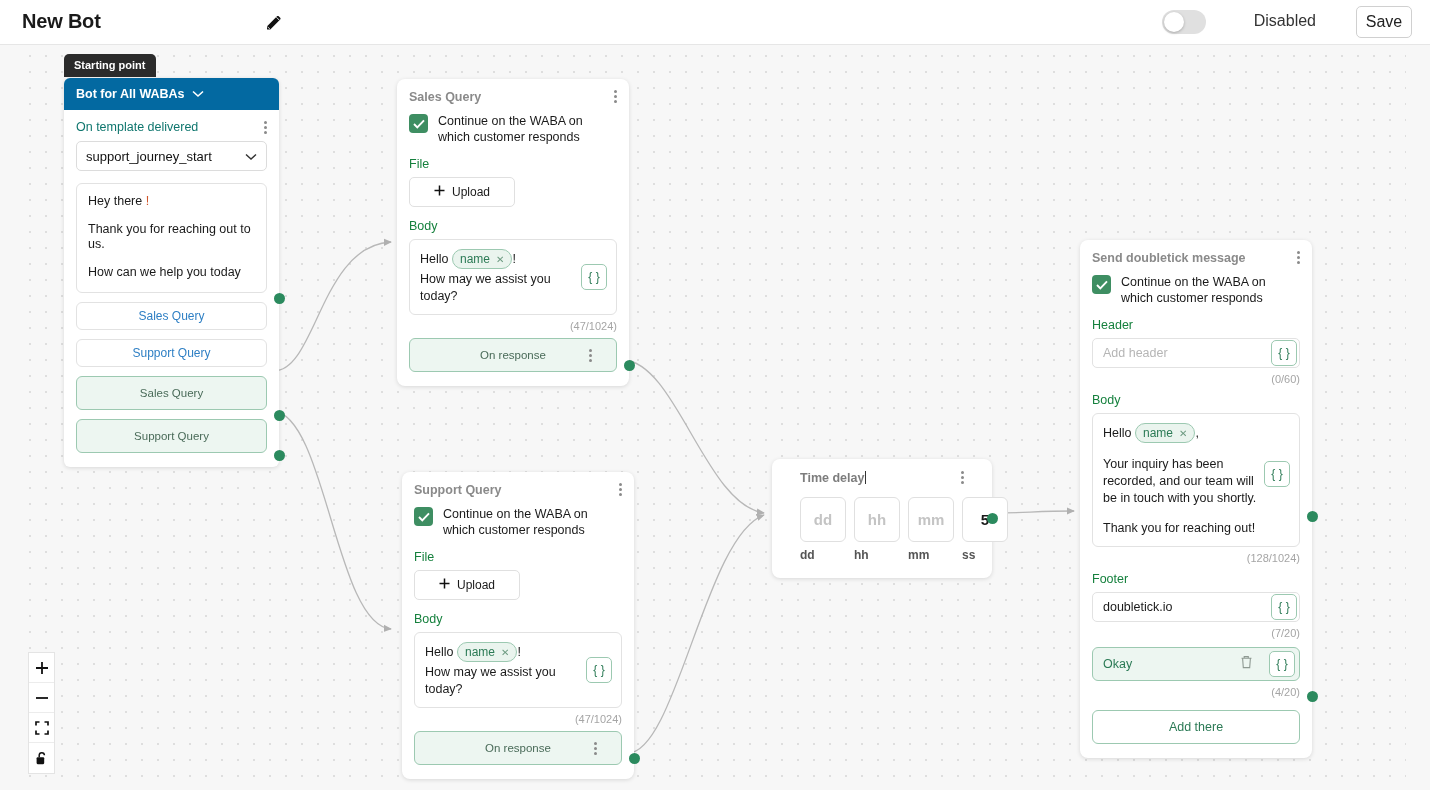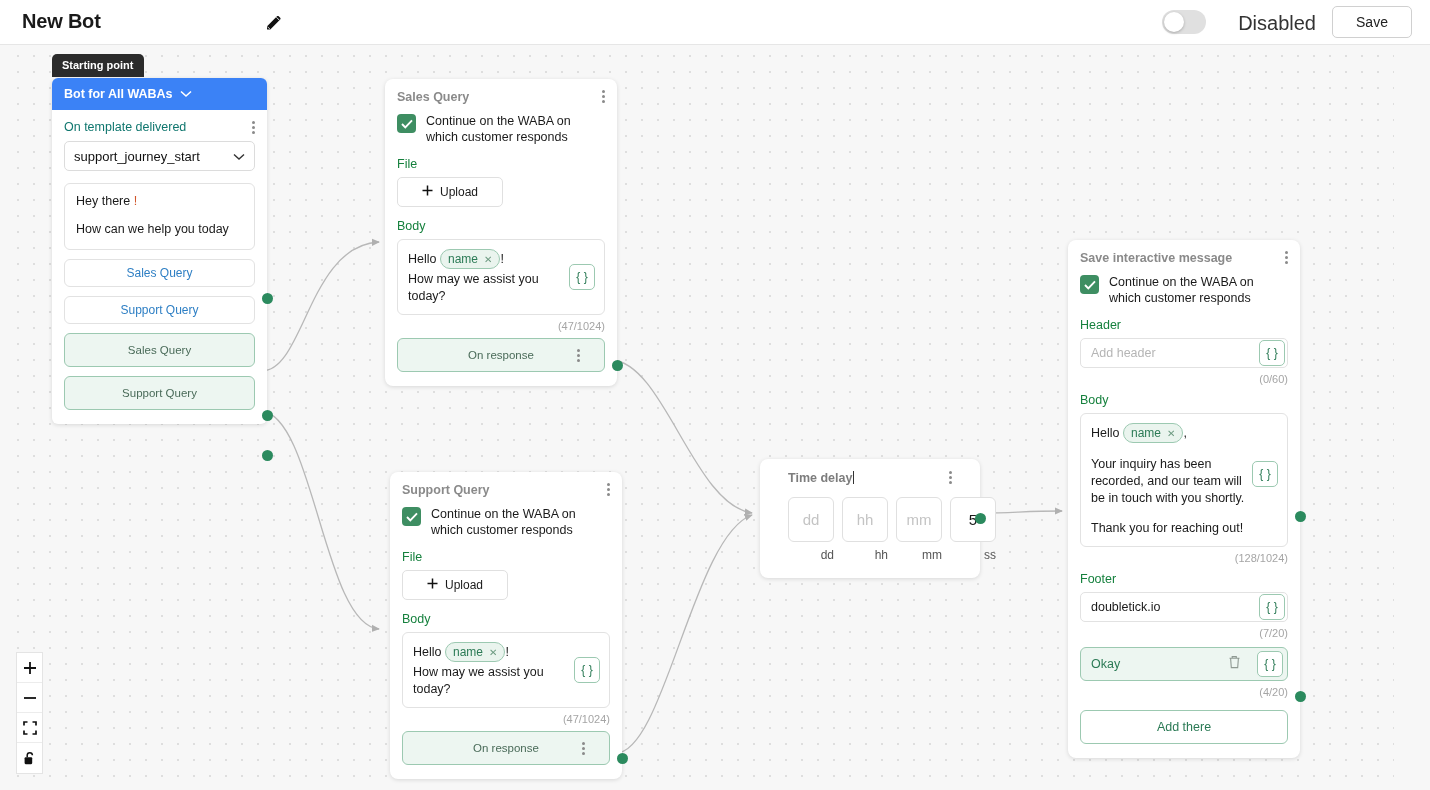--- a/index.html
+++ b/index.html
@@ -31,33 +31,33 @@
     width: 44px; height: 24px; border-radius: 12px;
     background: #e0e0e0; cursor: pointer;
   }
   .toggle-knob {
     position: absolute; left: 2px; top: 2px;
     width: 20px; height: 20px; border-radius: 50%;
     background: #ffffff; box-shadow: 0 1px 3px rgba(0,0,0,.25);
   }
   .status-label {
     position: absolute; right: 114px; top: 12px;
-    font-size: 20px; color: #333;
+    font-size: 16px; color: #333;
   }
   .save-btn {
     position: absolute; right: 18px; top: 6px;
-    width: 80px; height: 32px; border-radius: 5px;
+    width: 56px; height: 32px; border-radius: 5px;
     border: 1px solid #d0d0d0; background: #fff;
-    font-size: 14px; color: #222; cursor: pointer;
+    font-size: 16px; color: #222; cursor: pointer;
     font-family: "Liberation Sans", sans-serif;
   }
 
   
   .canvas {
-    position: absolute; top: 45px; left: 4px; width: 1390px; height: 745px;
+    position: absolute; top: 45px; left: 16px; width: 1390px; height: 745px;
     background-color: #f7f7f7;
     background-image: radial-gradient(#dedede 1px, transparent 1px);
     background-size: 16px 16px;
     background-position: 6px 3px;
   }
   .edges { position: absolute; top: 0; left: 0; width: 1430px; height: 745px; pointer-events: none; }
 
   
   .node {
     position: absolute; background: #fff; border-radius: 8px;
@@ -76,21 +76,21 @@
   .port { position: absolute; width: 11px; height: 11px; border-radius: 50%; background: #2b8a5e; z-index: 30; }
 
   
   #start-node { left: 48px; top: 33px; width: 215px; border-radius: 6px; }
   .start-tab {
     position: absolute; left: 0px; top: -24px;
     background: #2b2b2b; color: #fff; font-size: 11px; font-weight: bold;
     padding: 5px 10px 6px; border-radius: 5px 5px 0 0;
   }
   .start-header {
-    background: #3b82f6; color: #fff; font-size: 12.5px; font-weight: bold;
+    background: #0369a1; color: #fff; font-size: 12.5px; font-weight: bold;
     padding: 9px 12px; border-radius: 6px 6px 0 0;
     display: flex; align-items: center; gap: 7px;
   }
   .start-body { padding: 10px 12px 14px; }
   .row-label {
     display: flex; justify-content: space-between; align-items: center;
     font-size: 12.5px; color: #0f766e; margin-bottom: 7px;
   }
   .select-box {
     width: 100%; height: 30px; border: 1px solid #dcdcdc; border-radius: 5px;
@@ -146,21 +146,21 @@
   .curly {
     position: absolute; width: 26px; height: 26px; border: 1px solid #9cc9b1;
     border-radius: 5px; background: #fff; color: #2b7a55; font-size: 12px;
     display: flex; align-items: center; justify-content: center; cursor: pointer;
   }
   .counter { font-size: 11px; color: #a5a5a5; text-align: right; margin-top: 5px; }
 
   
   #time-node { left: 756px; top: 414px; width: 220px; padding: 12px 28px 16px; }
   .time-inputs { display: flex; gap: 8px; margin-top: 12px; }
-  .time-cell { width: 46px; text-align: right; }
+  .time-cell { width: 46px; text-align: left; font-weight: bold; }
   .time-box {
     width: 46px; height: 45px; border: 1px solid #e0e0e0; border-radius: 6px;
     background: #fff; display: flex; align-items: center; justify-content: center;
     font-size: 15px; color: #c4c4c4; cursor: text;
   }
   .time-box.filled { color: #1a1a1a; }
   .time-cap { font-size: 12px; color: #555; margin-top: 6px; }
   .caret {
     display: inline-block; width: 1px; height: 13px; background: #333;
     vertical-align: -2px; margin-left: 1px;
@@ -261,20 +261,21 @@
         <div class="select-box">
           <span>support_journey_start</span>
           <span>
             <svg width="12" height="8" viewBox="0 0 12 8">
                 <path d="M1 1.5 L6 6 L11 1.5" stroke="#333" stroke-width="1.4" fill="none"></path>
               </svg>
           </span>
         </div>
         <div class="msg-box">
           <p><span>Hey there </span><span class="excl">!</span></p>
+          <p>Thank you for reaching out to us.</p>
           <p>How can we help you today</p>
         </div>
         <div class="qr-btn">Sales Query</div>
         <div class="qr-btn">Support Query</div>
         <div class="out-btn">Sales Query</div>
         <div class="out-btn">Support Query</div>
       </div>
       <div class="port" style="right:-6px; top:215px;"></div>
       <div class="port" style="right:-6px; top:332px;"></div>
       <div class="port" style="right:-6px; top:372px;"></div>
@@ -399,21 +400,21 @@
         <div class="time-cell">
           <div class="time-box filled">5</div>
           <div class="time-cap">ss</div>
         </div>
       </div>
       <div class="port" style="right:-6px; top:54px;"></div>
     </div>
 
     <div class="node" id="interactive-node">
       <div class="mnode-head">
-        <span class="node-title">Save interactive message</span>
+        <span class="node-title">Send doubletick message</span>
         <span class="kebab">
             <i></i>
             <i></i>
             <i></i>
           </span>
       </div>
       <div class="check-row">
         <span class="checkbox">
           <svg width="12" height="10" viewBox="0 0 12 10">
               <path d="M1 5 L4.3 8.3 L11 1.4" stroke="#fff" stroke-width="1.9" fill="none"></path>

